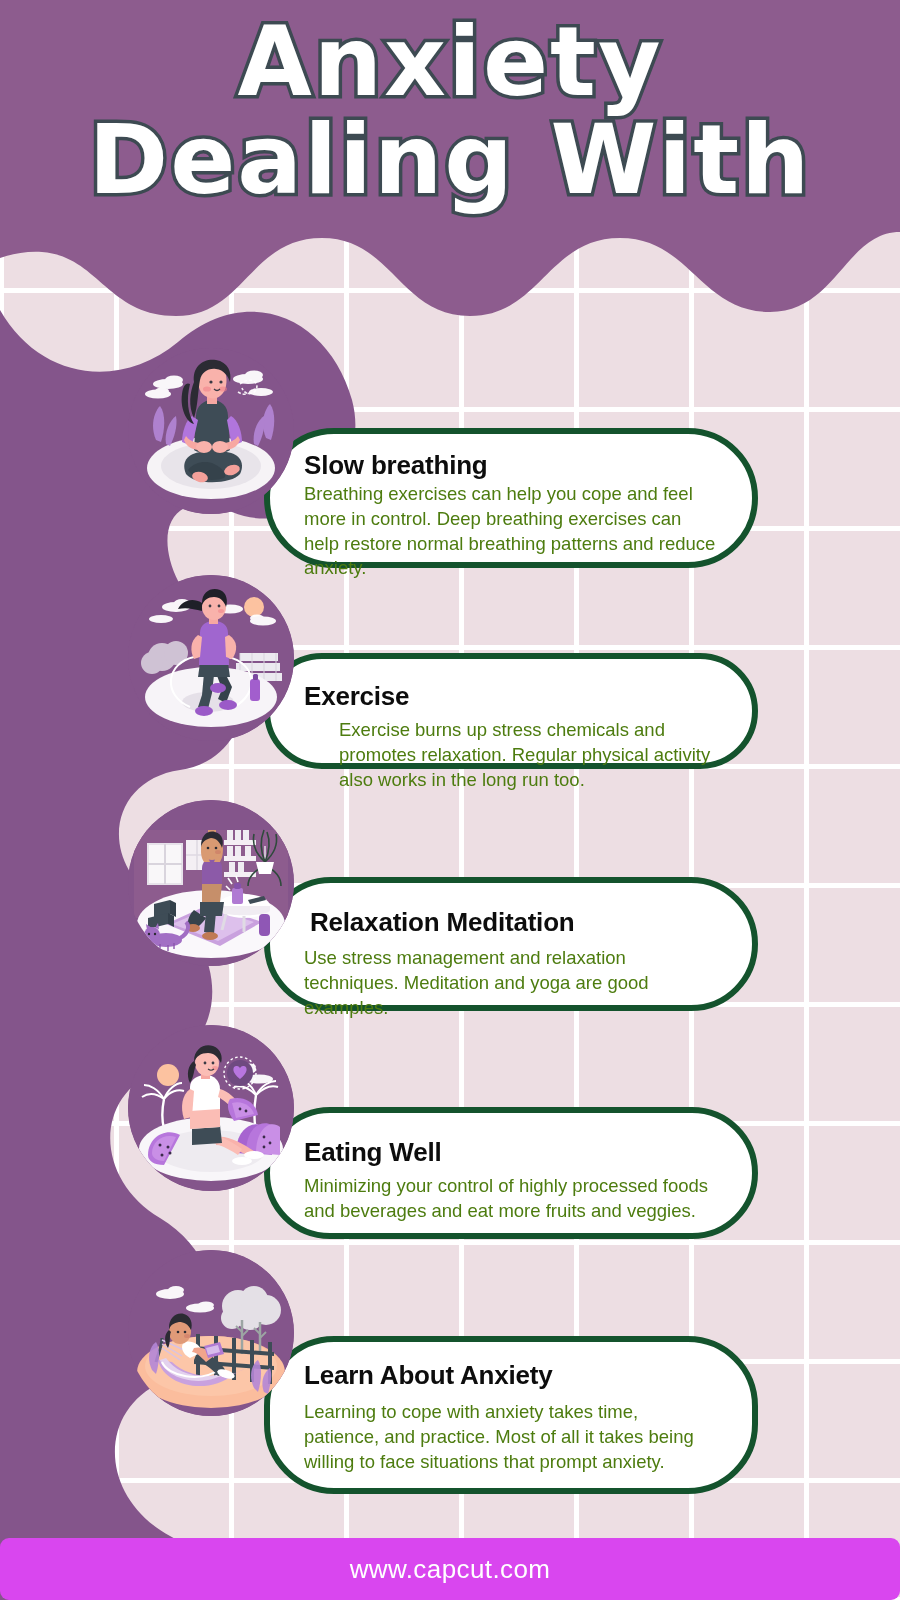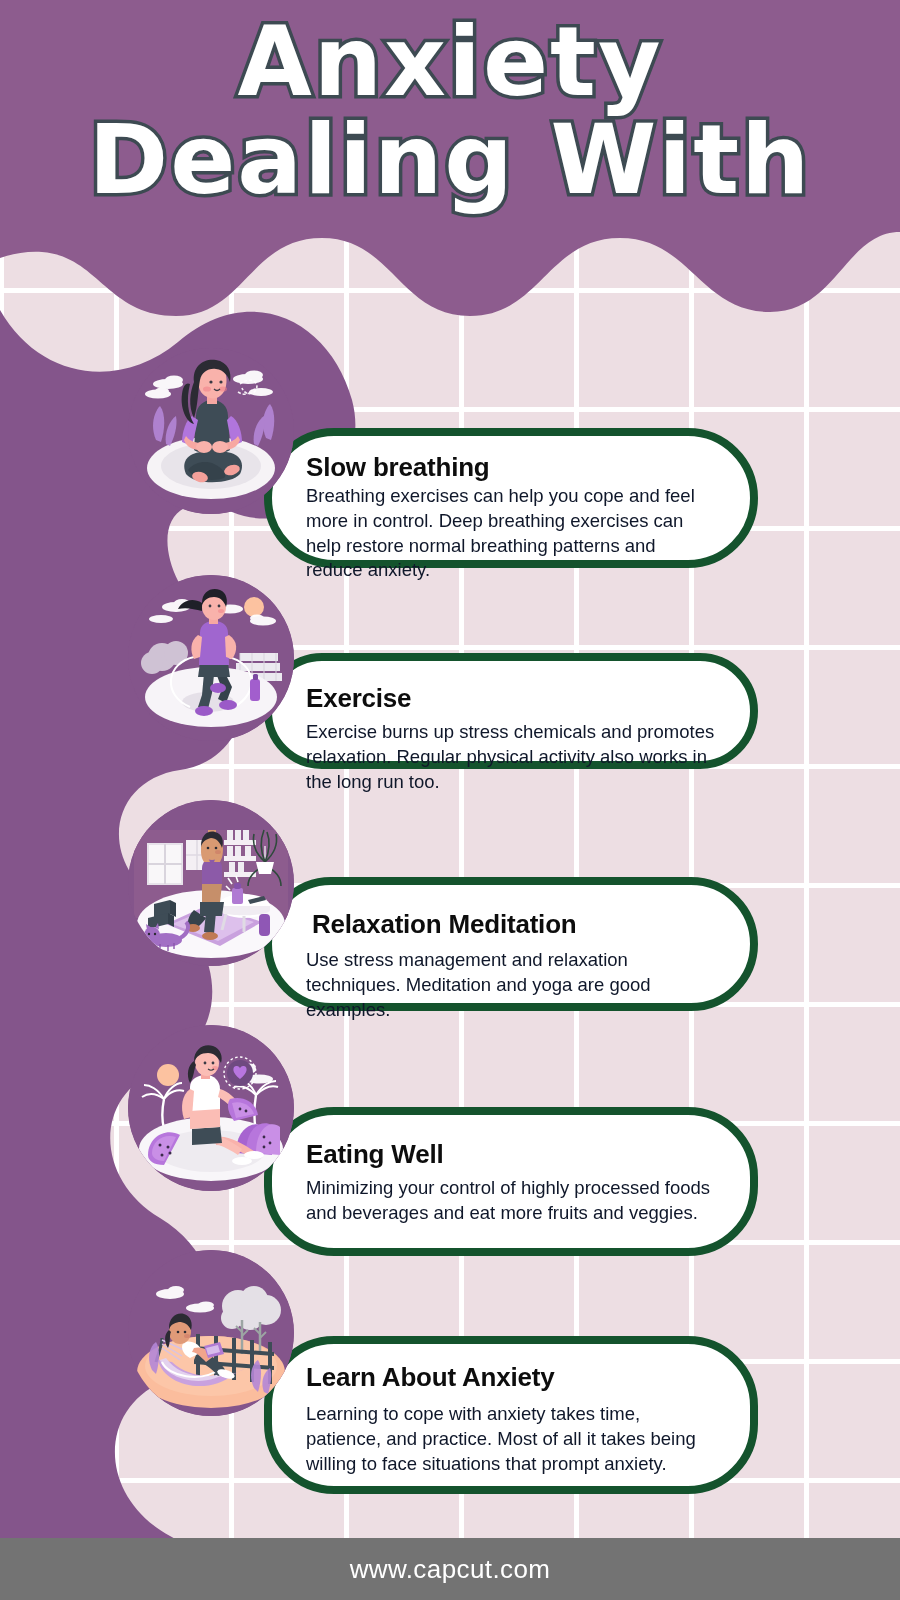--- a/index.html
+++ b/index.html
@@ -57,45 +57,45 @@
     width:166px; height:166px; border-radius:50%;
     background:#84558b;
     overflow:hidden;
     z-index:4;
   }
   .circle svg { display:block; }
 
   .card {
     position:absolute;
     background:#ffffff;
-    border:8px solid #14532d;
+    border:6px solid #14532d;
     border-radius:70px;
     z-index:3;
     padding:16px 34px 18px 34px;
   }
   .card-title {
     font-size:26px;
     font-weight:700;
     color:#0d0d0d;
     letter-spacing:-0.2px;
     margin-bottom:1px;
     white-space:nowrap;
   }
   .card-body {
     font-size:18.5px;
     line-height:1.34;
-    color:#0f172a;
+    color:#4d7c0f;
   }
 
   
   #footer {
     position:absolute; left:0; bottom:0; width:900px; height:62px;
-    background:#737373;
+    background:#d946ef;
     z-index:5;
-    display:flex; align-items:center; justify-content:center;
+    display:flex; align-items:center; justify-content:center;border-radius:9px;
   }
   #footer-text {
     color:#ffffff; font-size:26px; letter-spacing:0.4px;
   }
 </style>
 </head>
 <body>
 
 <div id="grid"></div>
 
@@ -260,21 +260,21 @@
         <circle cx="91" cy="31" r="1.4" fill="#3a3a44"></circle>
         <circle cx="82" cy="31" r="1.4" fill="#3a3a44"></circle>
         <ellipse cx="93" cy="36" rx="3" ry="2" fill="#f07f88" opacity=".5"></ellipse>
 
         <rect x="122" y="104" width="10" height="22" rx="3" fill="#a25ecd"></rect>
         <rect x="125" y="99" width="5" height="6" rx="1.5" fill="#7b4aa0"></rect>
       </svg>
     </div>
     <div class="card" style="left:264px; top:78px; width:494px; height:116px; padding-top:22px;">
       <div class="card-title">Exercise</div>
-      <div class="card-body" style="margin-top:6px;">Exercise burns up stress chemicals and promotes relaxation. Regular physical activity also works in the long run too.</div>
+      <div class="card-body" style="margin-top:6px;margin-left:35px;">Exercise burns up stress chemicals and promotes relaxation. Regular physical activity also works in the long run too.</div>
     </div>
   </div>
 
   <div class="row" style="top:800px;">
     <div class="circle">
       <svg width="166" height="166" viewBox="0 0 166 166">
         <circle cx="83" cy="83" r="83" fill="#84558b"></circle>
 
         <path d="M6 30 L160 30 L160 118 L6 118 Z" fill="#8d5c8e"></path>
 
@@ -468,21 +468,21 @@
         <ellipse cx="87" cy="43" rx="3" ry="2" fill="#f07f88" opacity=".5"></ellipse>
         <path d="M80 44 q3 2.5 6 0" stroke="#3a3a44" stroke-width="1.1" fill="none"></path>
 
         <circle cx="112" cy="48" r="13" fill="#6f4a80"></circle>
         <path d="M112 54 C104 48 104 42 108 41 C110.5 40.5 112 42.5 112 43.5 C112 42.5 113.5 40.5 116 41 C120 42 120 48 112 54 Z" fill="#b876e0"></path>
         <g stroke="#ffffff" stroke-width="1.4" stroke-dasharray="2.5 2.5" fill="none">
             <circle cx="112" cy="48" r="16"></circle>
           </g>
       </svg>
     </div>
-    <div class="card" style="left:264px; top:82px; width:494px; height:149px; padding-top:24px;">
+    <div class="card" style="left:264px; top:82px; width:494px; height:132px; padding-top:24px;">
       <div class="card-title">Eating Well</div>
       <div class="card-body" style="margin-top:6px;">Minimizing your control of highly processed foods and beverages and eat more fruits and veggies.</div>
     </div>
   </div>
 
   <div class="row" style="top:1250px;">
     <div class="circle">
       <svg width="166" height="166" viewBox="0 0 166 166">
         <circle cx="83" cy="83" r="83" fill="#84558b"></circle>
         <g fill="#ffffff" opacity=".95">

